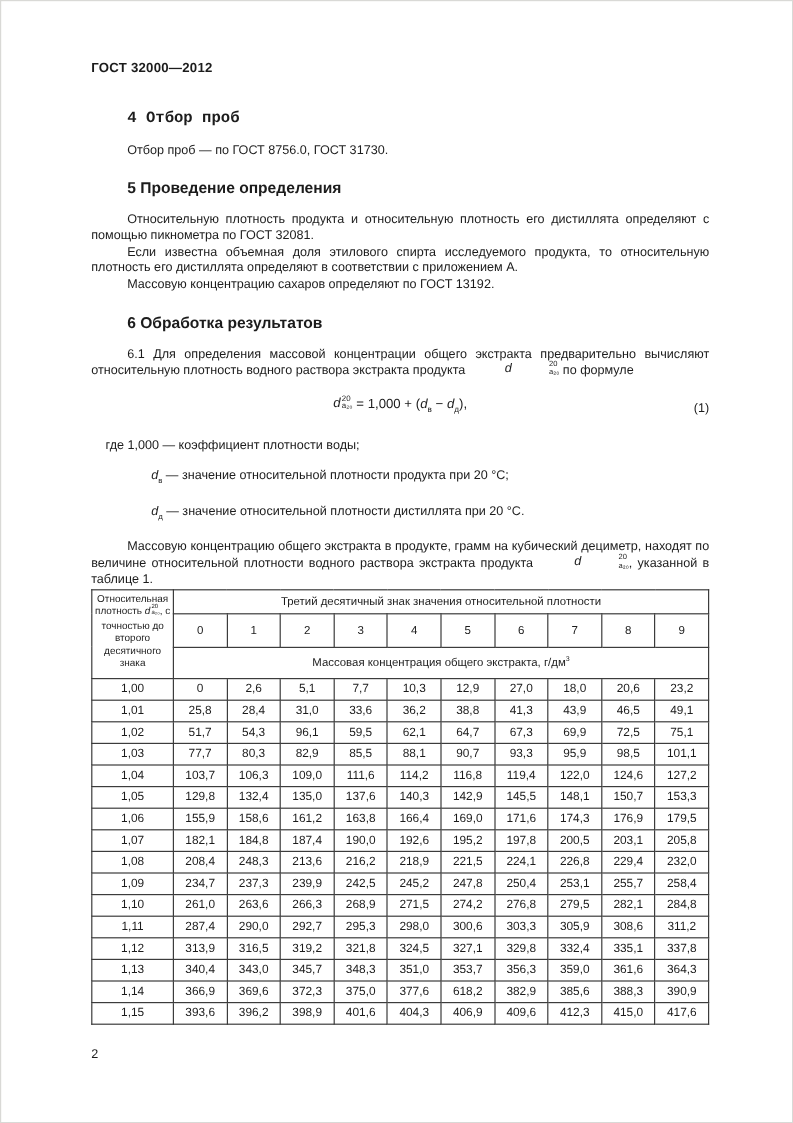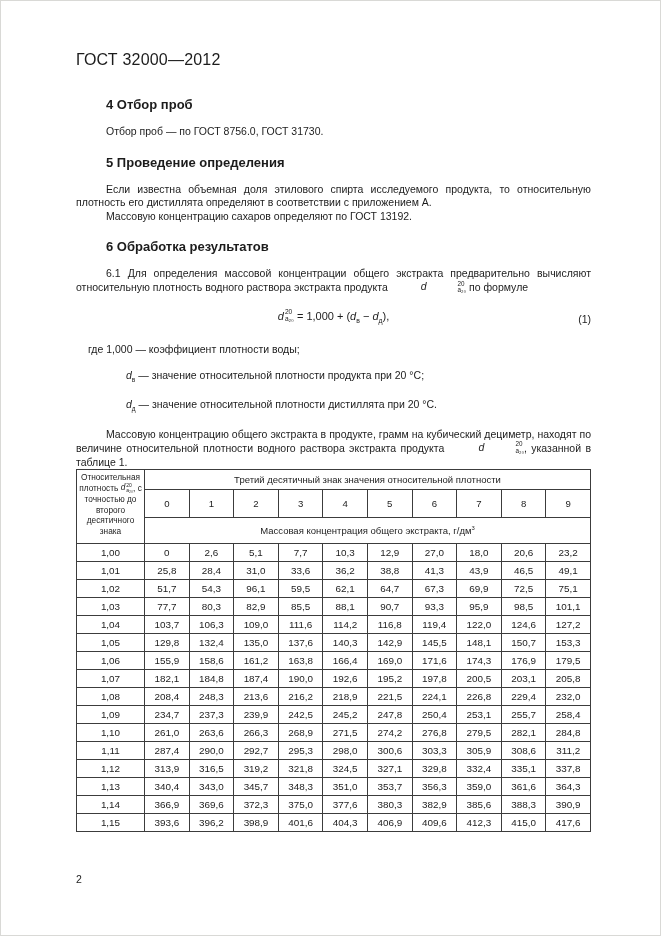--- a/index.html
+++ b/index.html
@@ -2,23 +2,23 @@
 <html><head>
 <meta charset="utf-8">
 <style>
   html,body{margin:0;padding:0;background:#f4f4f2;}
   .page{
     width:661px;height:936px;background:#ffffff;position:relative;
     font-family:"Liberation Sans", sans-serif;color:#1c1c1c;
     box-sizing:border-box;border:1px solid #d9d9d6;overflow:hidden;
   }
   .content{position:absolute;left:75px;top:50px;width:515px;}
-  .doc-header{font-size:16px;font-weight:normal;margin:0 0 16px 0;letter-spacing:.2px;}
+  .doc-header{font-size:11px;font-weight:bold;margin:0 0 16px 0;letter-spacing:.2px;}
   .sec{font-size:13px;font-weight:bold;margin:16px 0 13px 30px;}
-  .sec.first{margin-top:28px;}
+  .sec.first{margin-top:28px;font-family:Liberation Mono, monospace;}
   .para{margin:0;text-indent:30px;text-align:justify;font-size:10.5px;line-height:13.6px;}
   .where-line{margin:12px;font-size:10.5px;line-height:13.6px;}
   .where-indent{padding-left:38px;}
   sub{font-size:.62em;}
   sup{font-size:.62em;}
   i.var{font-style:italic;}
   .dstack{display:inline-flex;align-items:center;vertical-align:middle;transform:translateY(-1px);white-space:nowrap;}
   .dstack .base{font-style:italic;}
   .dstack .ss{display:inline-flex;flex-direction:column;font-size:.6em;line-height:1.05;margin-left:1px;font-style:normal;text-align:left;}
   .formula-row{position:relative;text-align:center;margin:11px 0 9px;font-size:11px;line-height:20px;}
@@ -41,20 +41,21 @@
 
 <div class="page">
   <div class="content">
 
     <div class="doc-header">ГОСТ 32000—2012</div>
 
     <h2 class="sec first">4  Отбор проб</h2>
     <p class="para">Отбор проб — по ГОСТ 8756.0, ГОСТ 31730.</p>
 
     <h2 class="sec">5  Проведение определения</h2>
+    <p class="para">Относительную плотность продукта и относительную плотность его дистиллята определяют с помощью пикнометра по ГОСТ 32081.</p>
     <p class="para">Если известна объемная доля этилового спирта исследуемого продукта, то относительную плотность его дистиллята определяют в соответствии с приложением А.</p>
     <p class="para">Массовую концентрацию сахаров определяют по ГОСТ 13192.</p>
 
     <h2 class="sec">6  Обработка результатов</h2>
     <p class="para">6.1  Для определения массовой концентрации общего экстракта предварительно вычисляют относительную плотность водного раствора экстракта продукта <span class="dstack">
           <span class="base">d</span>
           <span class="ss">
             <span>20</span>
             <span>а₂₀</span>
           </span>
@@ -295,21 +296,21 @@
             <td>361,6</td>
             <td>364,3</td>
           </tr>
           <tr>
             <td>1,14</td>
             <td>366,9</td>
             <td>369,6</td>
             <td>372,3</td>
             <td>375,0</td>
             <td>377,6</td>
-            <td>380,3</td>
+            <td>618,2</td>
             <td>382,9</td>
             <td>385,6</td>
             <td>388,3</td>
             <td>390,9</td>
           </tr>
           <tr>
             <td>1,15</td>
             <td>393,6</td>
             <td>396,2</td>
             <td>398,9</td>

